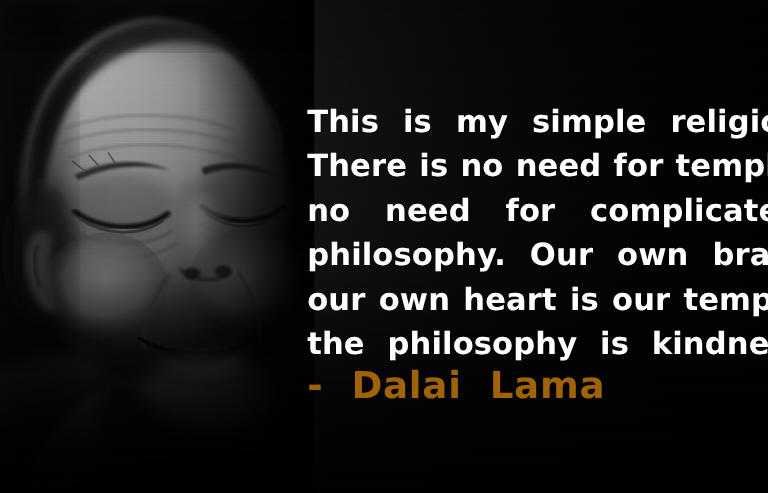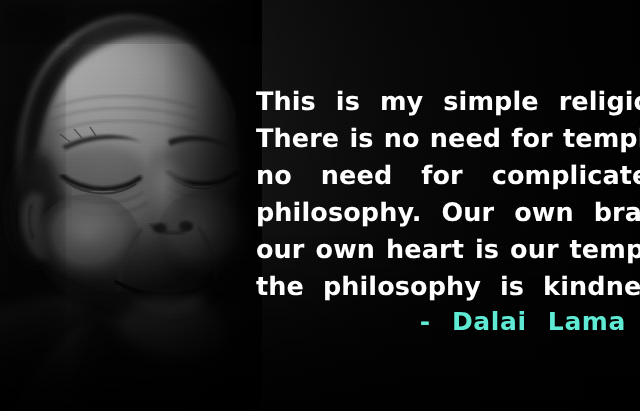--- a/index.html
+++ b/index.html
@@ -78,23 +78,22 @@
   .ql-3 { word-spacing: 20px; }
   .ql-4 { word-spacing: 11px; }
   .ql-5 { word-spacing: 2px; }
   .ql-6 { word-spacing: 10px; }
 
   .attribution {
     position: absolute;
     left: 256px;
     top: 306px;
     width: 370px;
-    text-align: right;
-    color: #5eead4;
-    font-size: 25px;
+    color: #a16207;
+    font-size: 31px;
     font-weight: bold;
     line-height: 32px;
     word-spacing: 12px;
     letter-spacing: 0.6px;
     white-space: nowrap;
   }
 </style>
 </head>
 <body>
 

